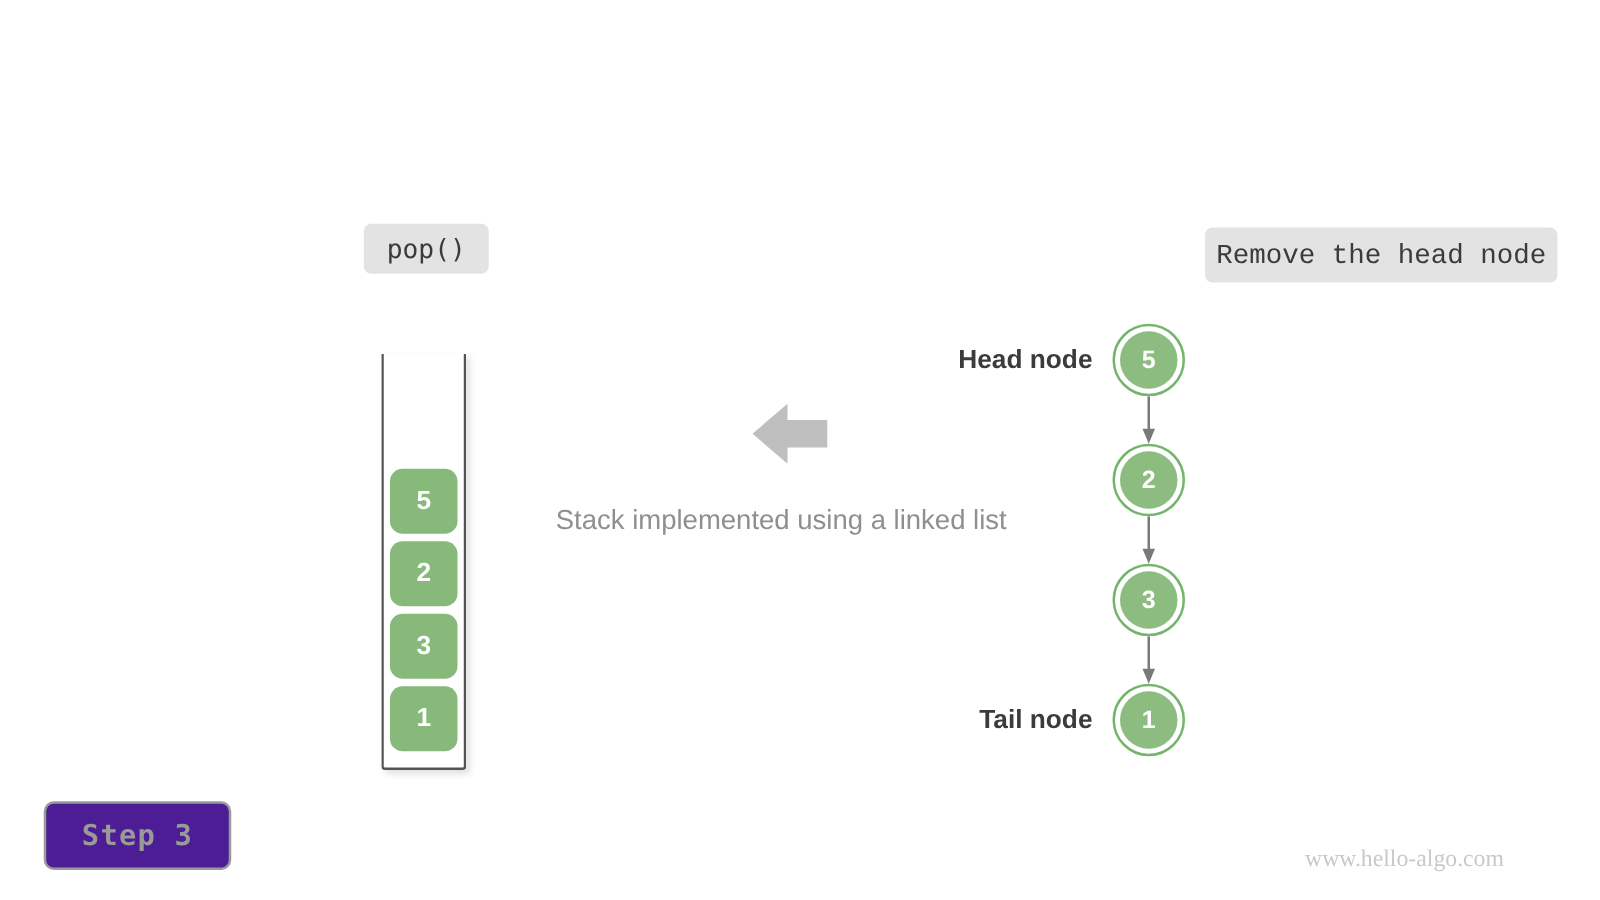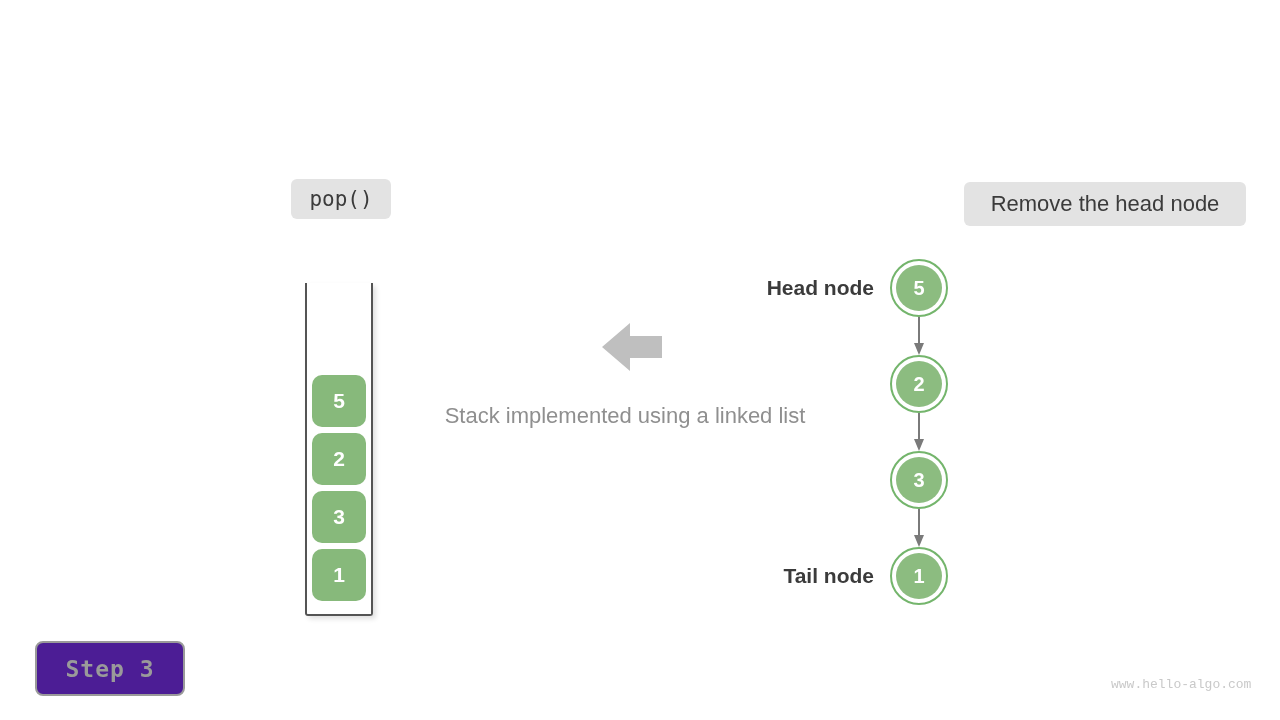--- a/index.html
+++ b/index.html
@@ -16,21 +16,21 @@
     --container_border:#545454;
   }
   html,body{margin:0;padding:0;background:#fff;}
   .canvas{
     position:relative;width:1280px;height:720px;background:#ffffff;overflow:hidden;
     font-family:"Liberation Sans",sans-serif;
     padding-left:10px;
   }
   .pill{
     position:absolute;background:var(--label_bg);border-radius:6px;
-    display:flex;align-items:center;justify-content:center;color:var(--dark_text);
+    display:flex;align-items:center;justify-content:center;color:var(--dark_text);font-family:Liberation Mono, monospace;
   }
   .pill.mono{font-family:"DejaVu Sans Mono",monospace;font-size:21px;}
   .pill.sans{font-size:22px;}
   .op-label{left:291px;top:179px;width:100px;height:40px;}
   .action-label{left:964px;top:182px;width:282px;height:44px;}
 
   .stack-container{
     position:absolute;left:305px;top:283px;width:64px;height:318px;
     border-left:2px solid var(--container_border);
     border-right:2px solid var(--container_border);
@@ -74,22 +74,22 @@
   .c0{top:317px;} .c1{top:413px;} .c2{top:509px;}
 
   .step-box{
     position:absolute;left:35px;top:641px;width:146px;height:51px;
     border:2px solid var(--muted_gray);border-radius:8px;background:#4c1d95;
     display:flex;align-items:center;justify-content:center;
     font-family:"DejaVu Sans Mono",monospace;font-weight:bold;font-size:23px;
     color:var(--muted_gray);letter-spacing:1px;
   }
   .watermark{
-    position:absolute;left:1111px;top:677px;
-    font-family:Liberation Mono, monospace;font-size:13px;color:var(--watermark_gray);
+    position:absolute;left:1044px;top:677px;
+    font-family:Liberation Serif, serif;font-size:19px;color:var(--watermark_gray);
   }
 </style>
 </head>
 <body>
 
 <div class="canvas">
 
   <div class="pill mono op-label">
     <span>pop()</span>
   </div>

